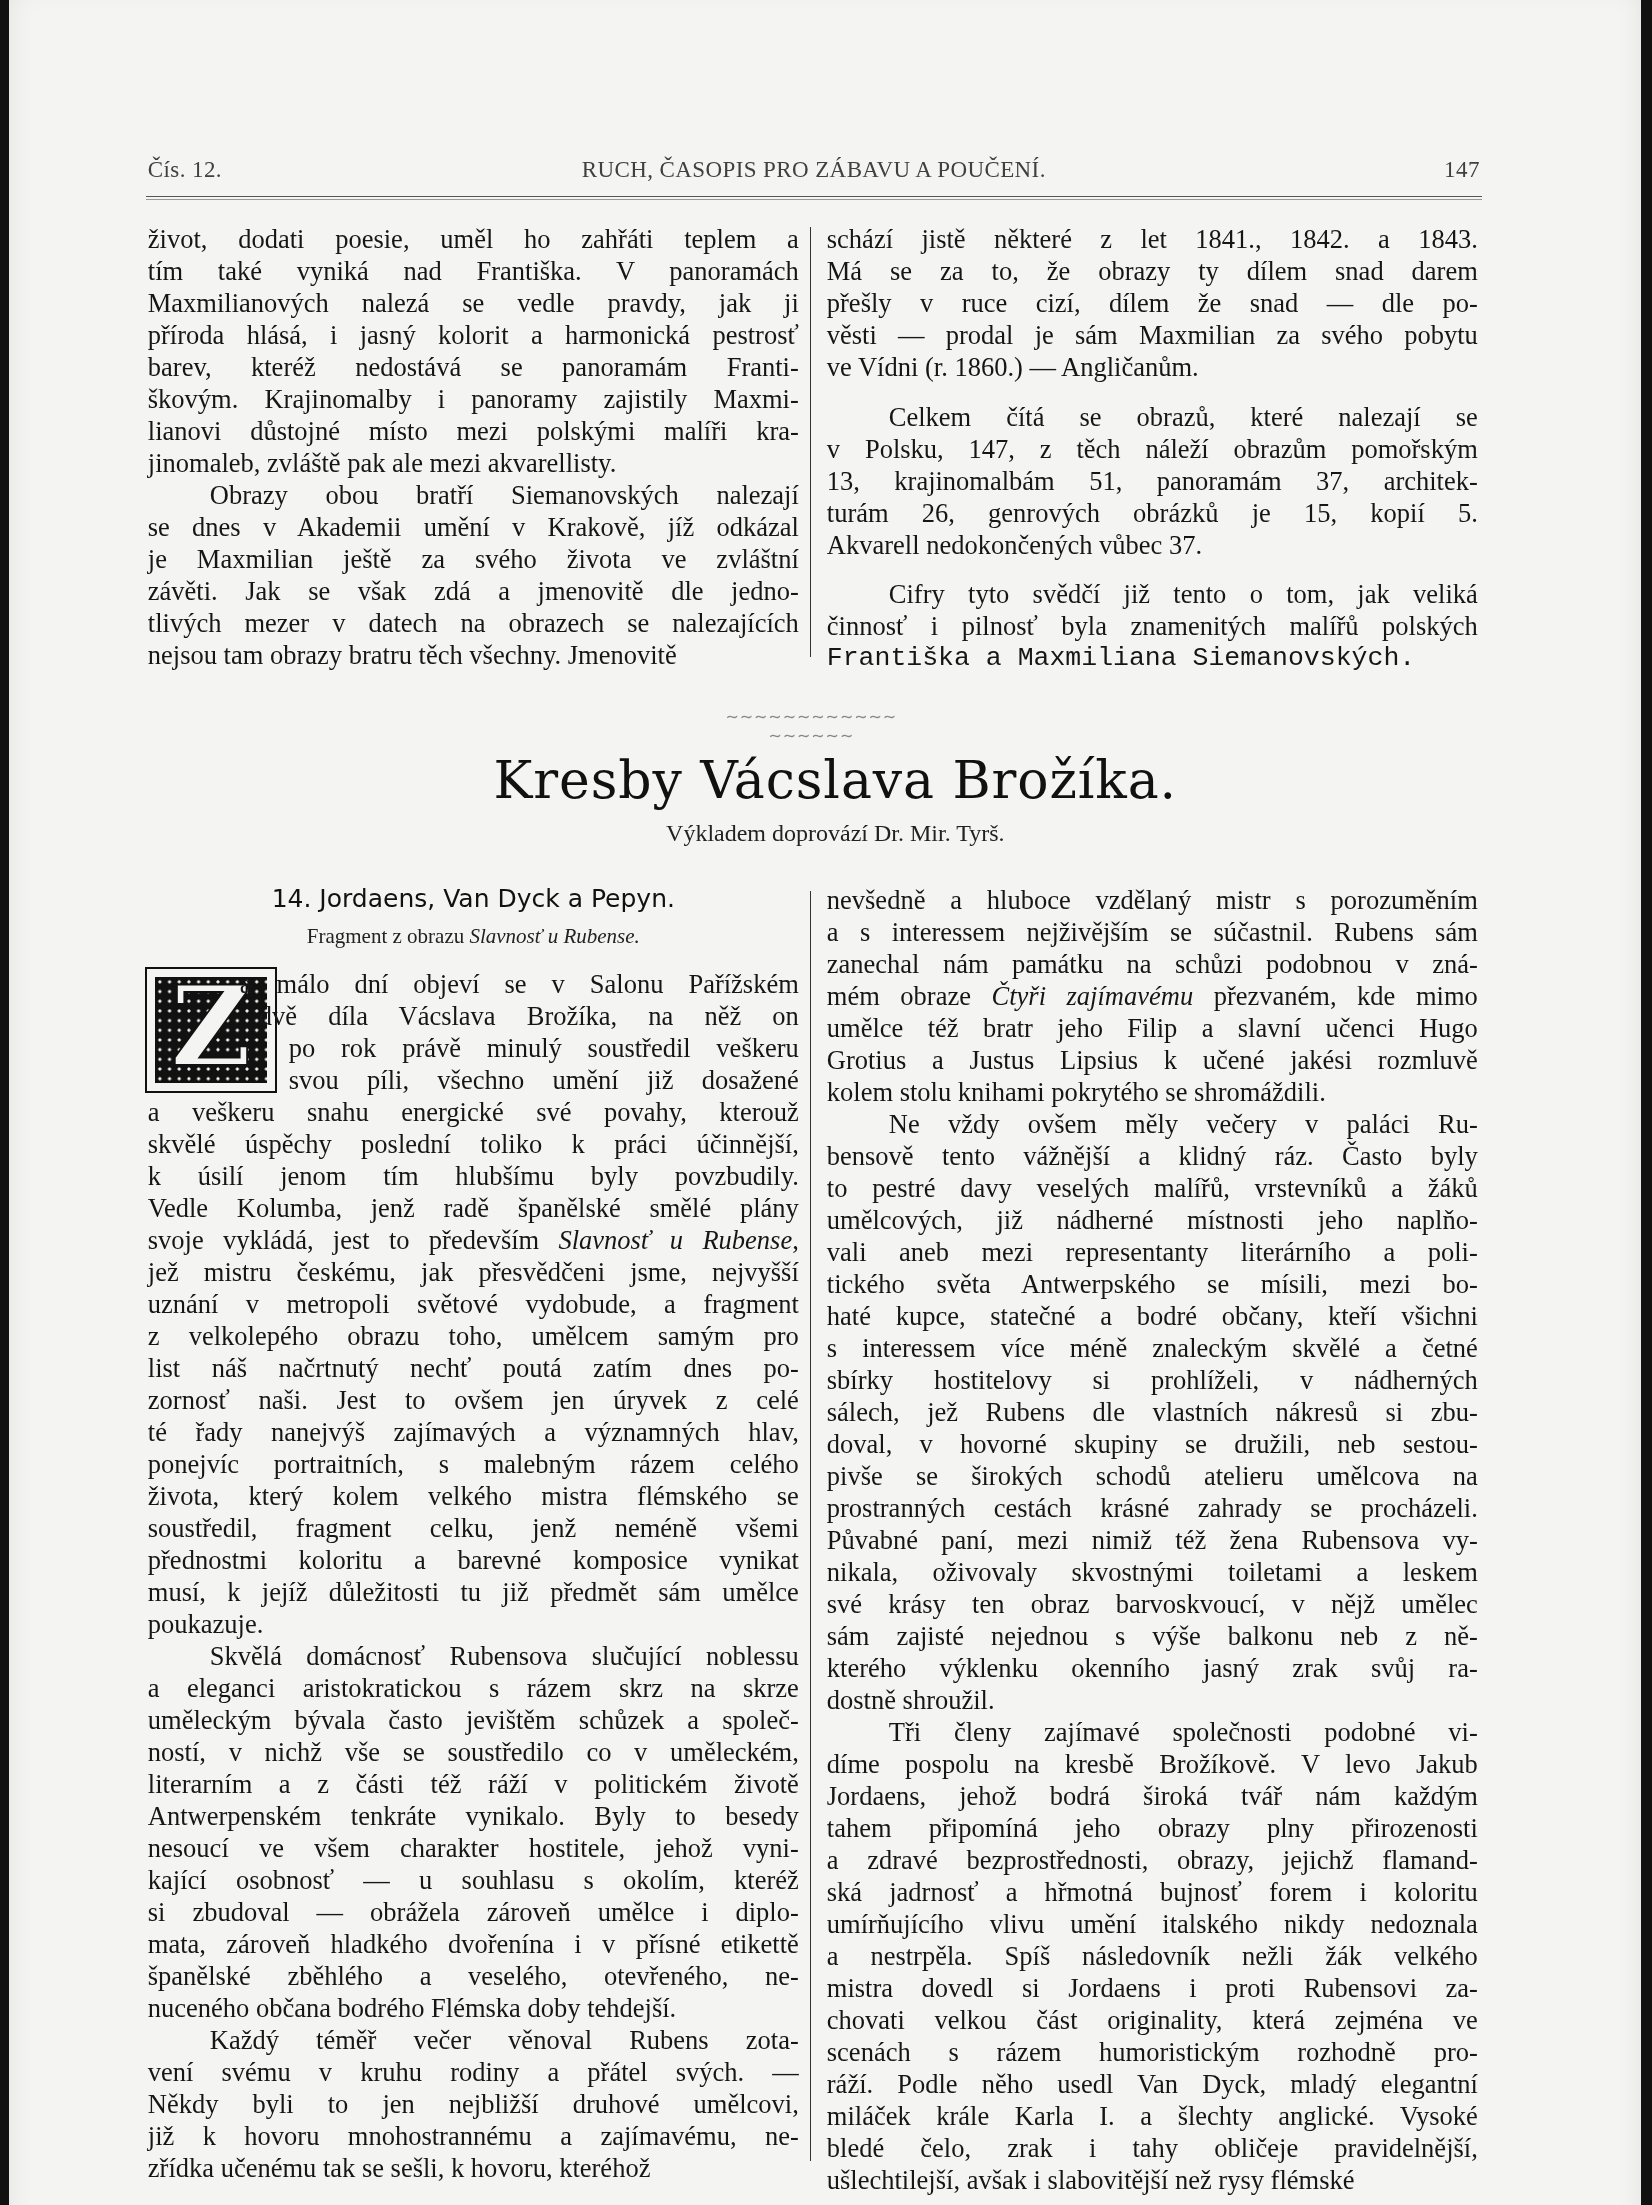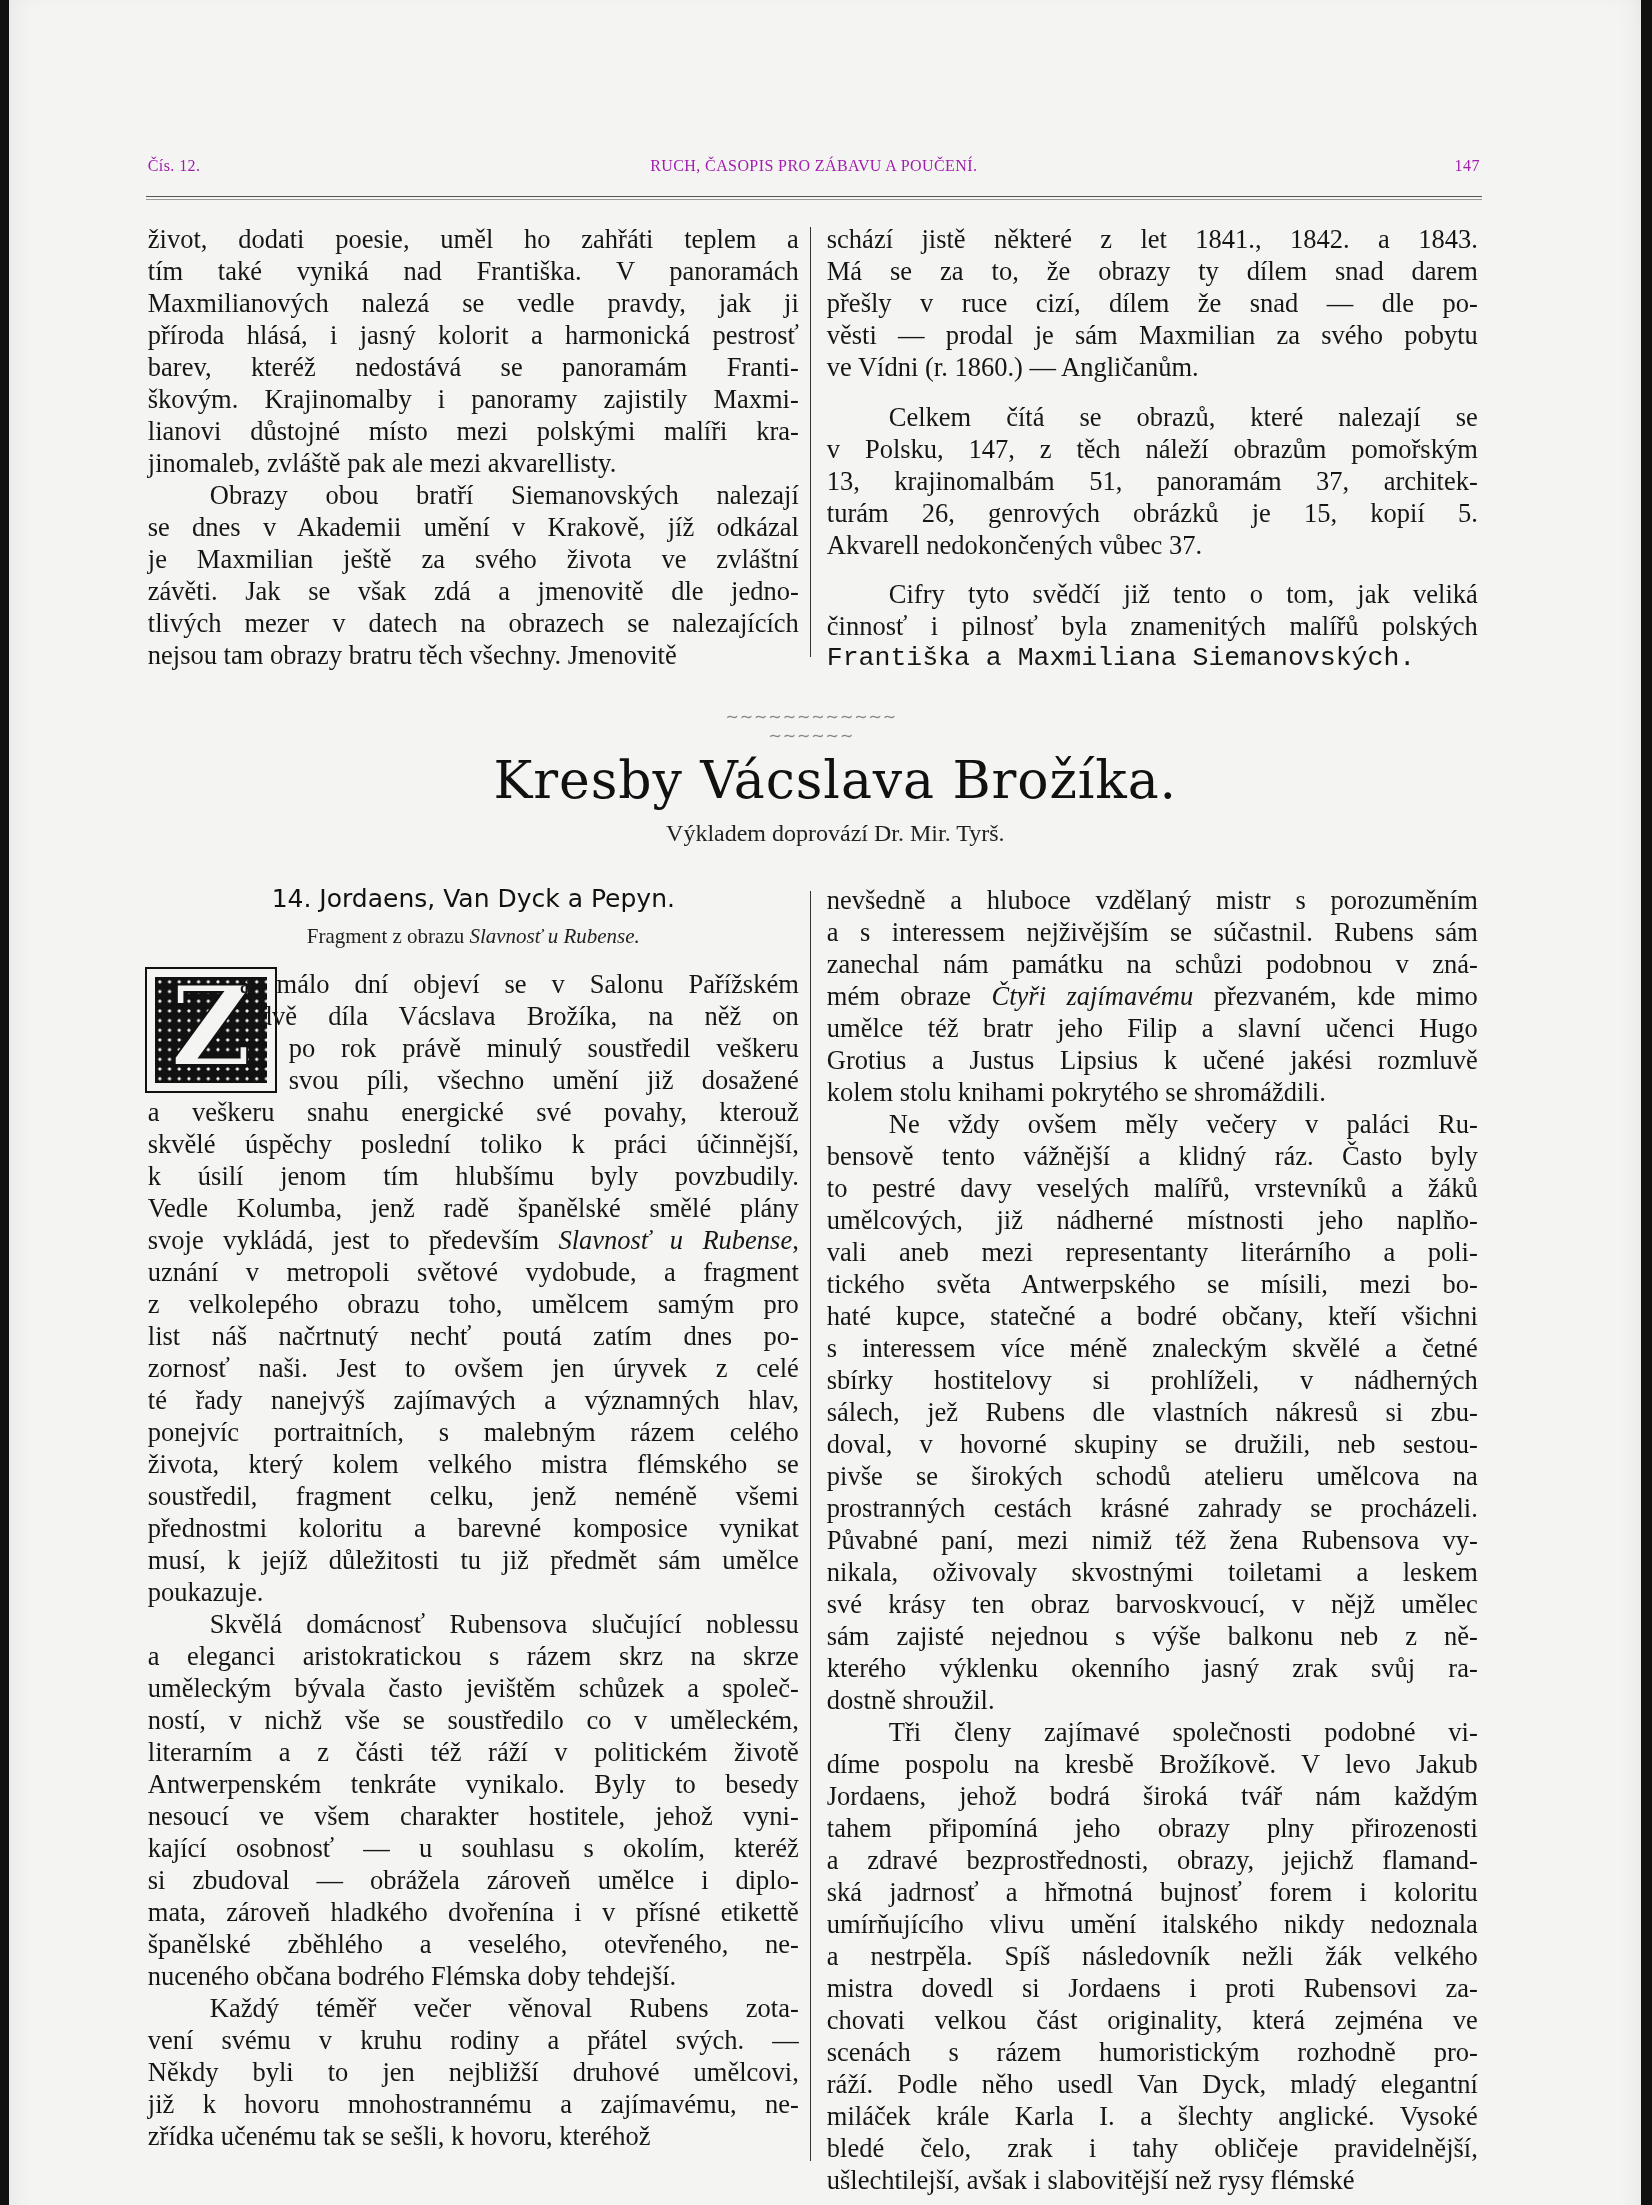--- a/index.html
+++ b/index.html
@@ -6,21 +6,21 @@
   body { width:1653px; height:2394px; position:relative; overflow:hidden; }
   .page {
     position:absolute; left:8.8px; top:0; width:1632px; height:2377px;
     background:#f4f4f2;
     border-bottom-left-radius:17.6px;
     box-shadow: inset 0 -13.2px 26.5px rgba(0,0,0,0.08);
   }
   .running-head {
     position:absolute; top:157px; left:139px; width:1332px; height:35px;
     font-family:"Liberation Serif", "DejaVu Serif", serif;
-    font-size:16px; color:#a21caf; letter-spacing:0.4px;
+    font-size:23px; color:#404040; letter-spacing:0.4px;
   }
   .running-head .left { position:absolute; left:0; top:0; }
   .running-head .center { position:absolute; left:0; right:0; text-align:center; top:0; }
   .running-head .right { position:absolute; right:0; top:0; }
   .head-rule { position:absolute; top:196px; left:137px; width:1336px; height:0; border-top:1.3px solid #555; }
   .head-rule2 { position:absolute; top:199px; left:137px; width:1336px; height:0; border-top:0.4px solid #999; }
 
   .col {
     position:absolute; width:651px;
     font-family:"Liberation Serif", "DejaVu Serif", serif;
@@ -146,20 +146,21 @@
       <p>
         <span class="line" style="padding-left: 92px;">a málo dní objeví se v Salonu Pařížském</span>
         <span class="line" style="padding-left: 111px;">dvě díla Vácslava Brožíka, na něž on</span>
         <span class="line" style="padding-left: 141px;">po rok právě minulý soustředil veškeru</span>
         <span class="line" style="padding-left: 141px;">svou píli, všechno umění již dosažené</span>
         <span class="line">a veškeru snahu energické své povahy, kterouž</span>
         <span class="line">skvělé úspěchy poslední toliko k práci účinnější,</span>
         <span class="line">k úsilí jenom tím hlubšímu byly povzbudily.</span>
         <span class="line">Vedle Kolumba, jenž radě španělské smělé plány</span>
         <span class="line">svoje vykládá, jest to především <i>Slavnosť u Rubense</i>,</span>
+        <span class="line">jež mistru českému, jak přesvědčeni jsme, nejvyšší</span>
         <span class="line">uznání v metropoli světové vydobude, a fragment</span>
         <span class="line">z velkolepého obrazu toho, umělcem samým pro</span>
         <span class="line">list náš načrtnutý nechť poutá zatím dnes po-</span>
         <span class="line">zornosť naši. Jest to ovšem jen úryvek z celé</span>
         <span class="line">té řady nanejvýš zajímavých a významných hlav,</span>
         <span class="line">ponejvíc portraitních, s malebným rázem celého</span>
         <span class="line">života, který kolem velkého mistra flémského se</span>
         <span class="line">soustředil, fragment celku, jenž neméně všemi</span>
         <span class="line">přednostmi koloritu a barevné komposice vynikat</span>
         <span class="line">musí, k jejíž důležitosti tu již předmět sám umělce</span>

